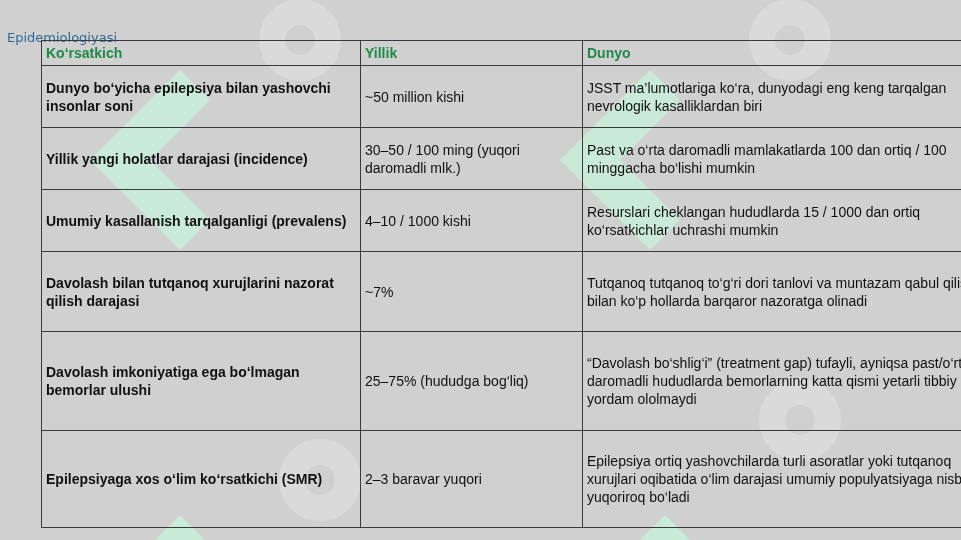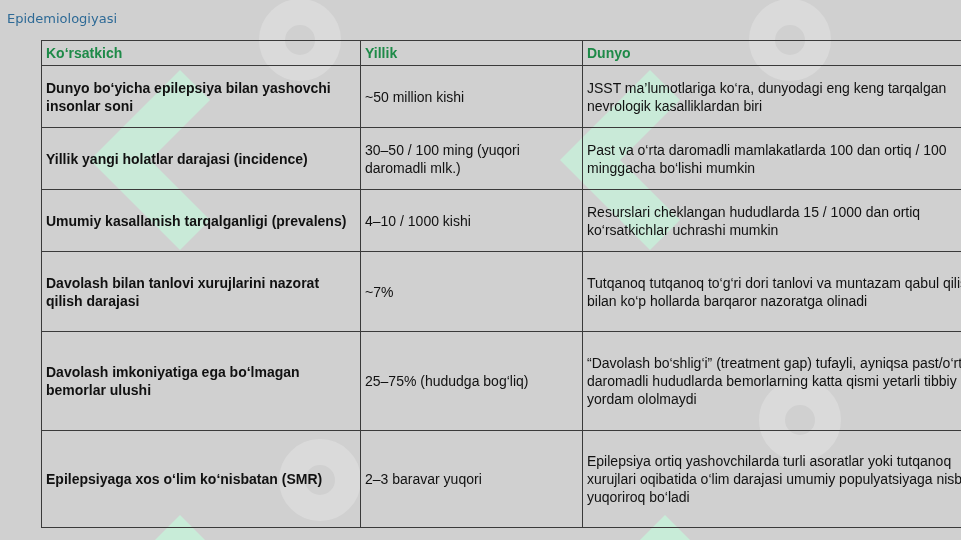--- a/index.html
+++ b/index.html
@@ -16,21 +16,21 @@
     }
     .watermark {
       position: absolute;
       inset: 0;
       pointer-events: none;
       z-index: 1;
     }
     .title {
       position: absolute;
       left: 7px;
-      top: 11px;
+      top: 30px;
       font-size: 13px;
       color: #2e6a96;
       z-index: 2;
     }
     table.ind {
       position: absolute;
       left: 1px;
       top: 40px;
       width: 960px;
       border-collapse: collapse;
@@ -116,28 +116,28 @@
       <td class="label">Yillik yangi holatlar darajasi (incidence)</td>
       <td>30–50 / 100 ming (yuqori daromadli mlk.)</td>
       <td>Past va o‘rta daromadli mamlakatlarda 100 dan ortiq / 100 minggacha bo‘lishi mumkin</td>
     </tr>
     <tr class="r3">
       <td class="label">Umumiy kasallanish tarqalganligi (prevalens)</td>
       <td>4–10 / 1000 kishi</td>
       <td>Resurslari cheklangan hududlarda 15 / 1000 dan ortiq ko‘rsatkichlar uchrashi mumkin</td>
     </tr>
     <tr class="r4">
-      <td class="label">Davolash bilan tanlovi xurujlarini nazorat qilish darajasi</td>
+      <td class="label">Davolash bilan tutqanoq xurujlarini nazorat qilish darajasi</td>
       <td>~7%</td>
       <td>Tutqanoq tutqanoq to‘g‘ri dori tanlovi va muntazam qabul qilish bilan ko‘p hollarda barqaror nazoratga olinadi</td>
     </tr>
     <tr class="r5">
       <td class="label">Davolash imkoniyatiga ega bo‘lmagan bemorlar ulushi</td>
       <td>25–75% (hududga bog‘liq)</td>
       <td>“Davolash bo‘shlig‘i” (treatment gap) tufayli, ayniqsa past/o‘rta daromadli hududlarda bemorlarning katta qismi yetarli tibbiy yordam ololmaydi</td>
     </tr>
     <tr class="r6">
-      <td class="label">Epilepsiyaga xos o‘lim ko‘nisbatan (SMR)</td>
+      <td class="label">Epilepsiyaga xos o‘lim ko‘rsatkichi (SMR)</td>
       <td>2–3 baravar yuqori</td>
       <td>Epilepsiya ortiq yashovchilarda turli asoratlar yoki tutqanoq xurujlari oqibatida o‘lim darajasi umumiy populyatsiyaga nisbatan yuqoriroq bo‘ladi</td>
     </tr>
   </tbody>
 </table>
 
 </body></html>

